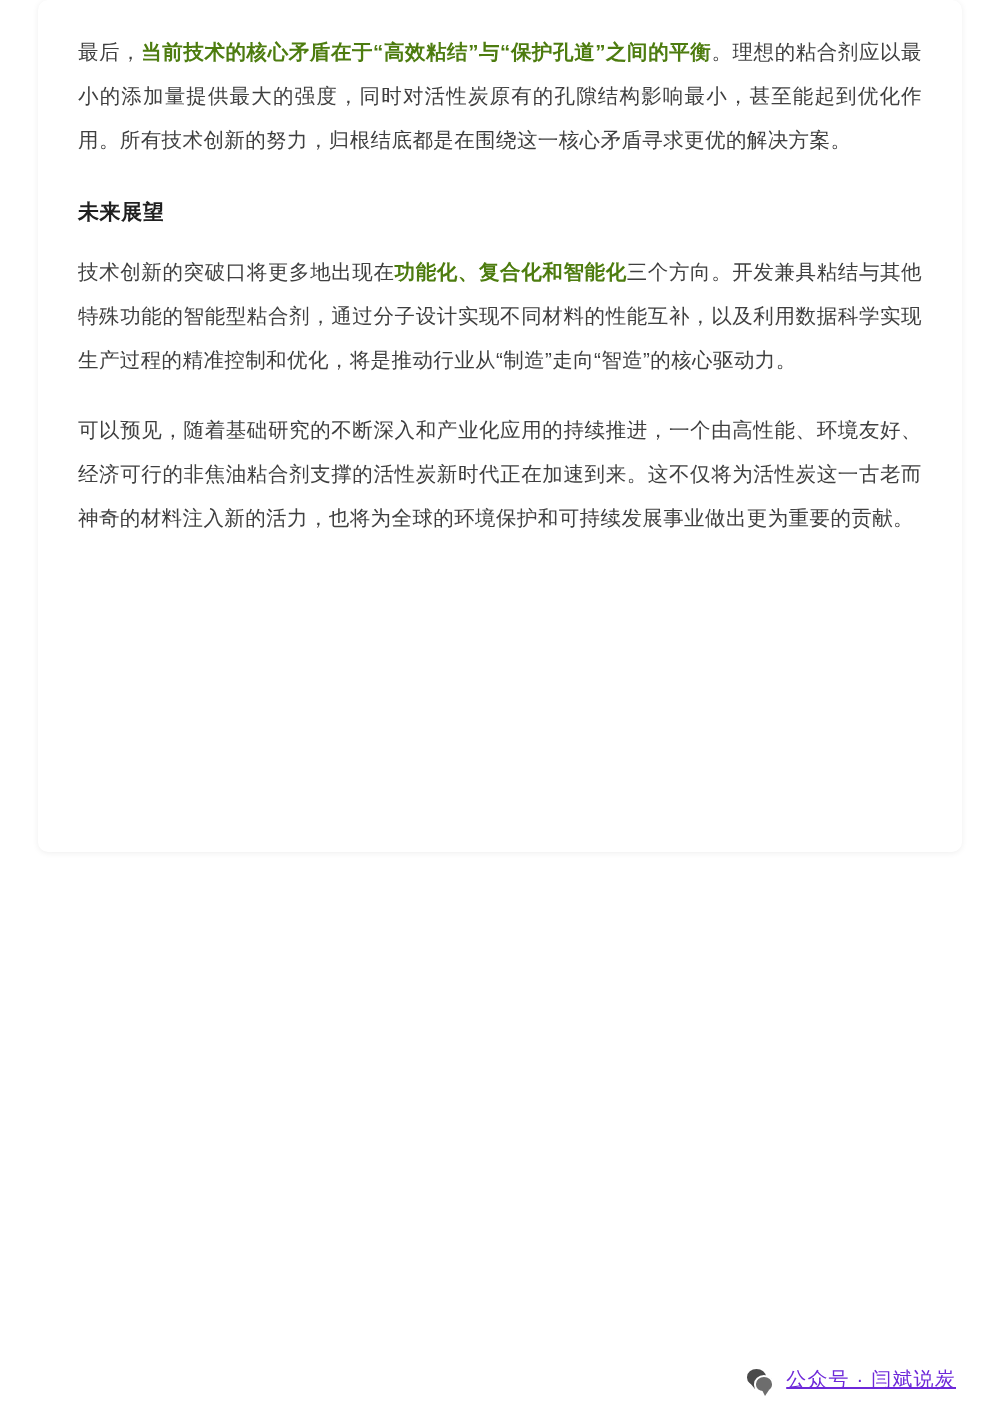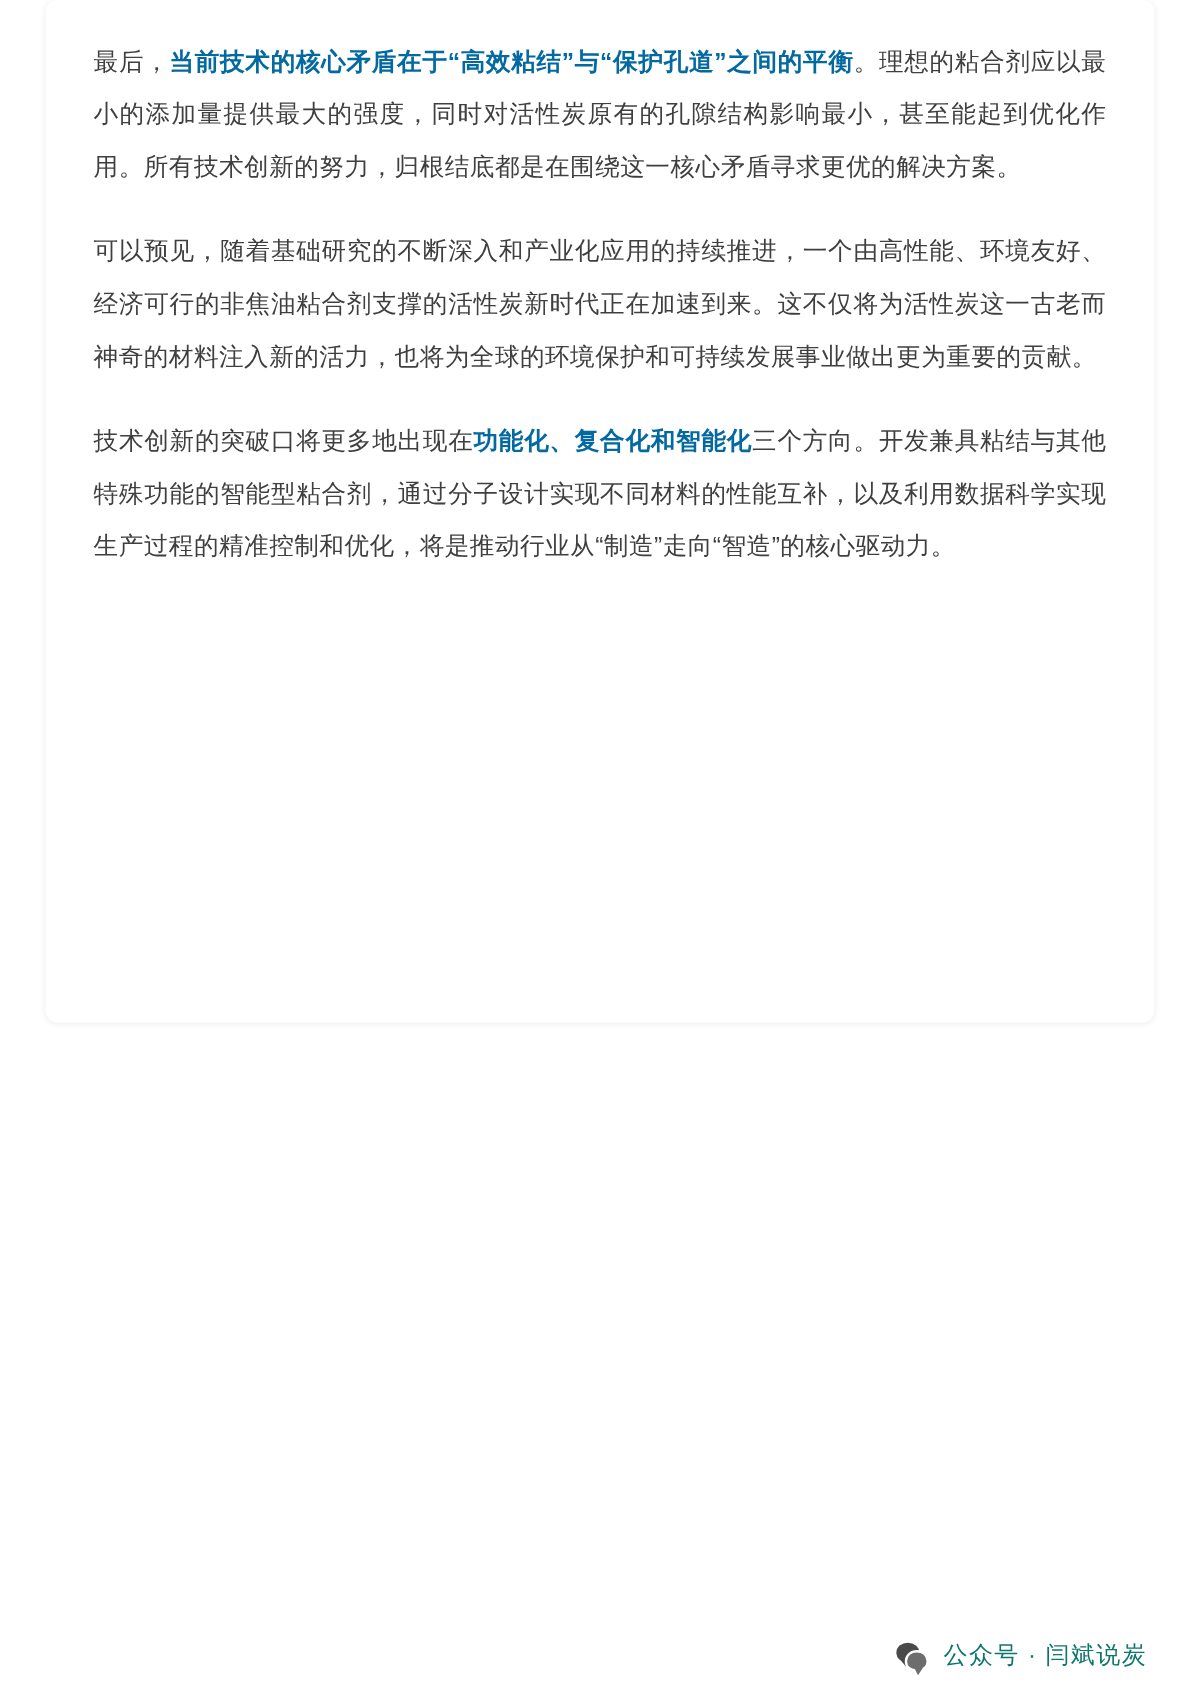--- a/index.html
+++ b/index.html
@@ -36,21 +36,21 @@
     letter-spacing: 0.4px;
     margin: 0 0 26px 0;
     text-align: justify;
     text-justify: inter-ideograph;
   }
   .para:last-child {
     margin-bottom: 0;
   }
   .para b, .para .bold {
     font-weight: 700;
-    color: #0369a1;
+    color: #4d7c0f;
   }
   .section-heading {
     color: #1f1f1f;
     font-size: 21px;
     font-weight: 700;
     letter-spacing: 0.6px;
     line-height: 40px;
     margin: 30px 0 18px 0;
   }
   .footer {
@@ -102,40 +102,42 @@
     position: absolute;
     right: 3px;
     bottom: -5px;
     width: 0;
     height: 0;
     border-left: 3px solid transparent;
     border-right: 4px solid transparent;
     border-top: 6px solid #6d6d6d;
   }
   .footer-text {
-    color: #0f766e;
+    color: #6d28d9;
     font-size: 20px;
     letter-spacing: 1.2px;
     font-weight: 400;
+    text-decoration: underline;
   }
 </style>
 </head>
 <body>
 
 <div class="page">
 
   <div class="article-card">
 
     <p class="para"><span>最后，</span><span class="bold">当前技术的核心矛盾在于“高效粘结”与“保护孔道”之间的平衡</span><span>。理想的粘合剂应以最小的添加量提供最大的强度，同时对活性炭原有的孔隙结构影响最小，甚至能起到优化作用。所有技术创新的努力，归根结底都是在围绕这一核心矛盾寻求更优的解决方案。</span></p>
 
+    <h3 class="section-heading">未来展望</h3>
 
 
+    <p class="para"><span>技术创新的突破口将更多地出现在</span><span class="bold">功能化、复合化和智能化</span><span>三个方向。开发兼具粘结与其他特殊功能的智能型粘合剂，通过分子设计实现不同材料的性能互补，以及利用数据科学实现生产过程的精准控制和优化，将是推动行业从“制造”走向“智造”的核心驱动力。</span></p>
+
     <p class="para"><span>可以预见，随着基础研究的不断深入和产业化应用的持续推进，一个由高性能、环境友好、经济可行的非焦油粘合剂支撑的活性炭新时代正在加速到来。这不仅将为活性炭这一古老而神奇的材料注入新的活力，也将为全球的环境保护和可持续发展事业做出更为重要的贡献。</span></p>
-
-    <p class="para"><span>技术创新的突破口将更多地出现在</span><span class="bold">功能化、复合化和智能化</span><span>三个方向。开发兼具粘结与其他特殊功能的智能型粘合剂，通过分子设计实现不同材料的性能互补，以及利用数据科学实现生产过程的精准控制和优化，将是推动行业从“制造”走向“智造”的核心驱动力。</span></p>
 
   </div>
 
   <div class="footer">
     <span class="wechat-badge">
       <span class="bubble-a"></span>
       <span class="bubble-b"></span>
     </span>
     <span class="footer-text">公众号 · 闫斌说炭</span>
   </div>

